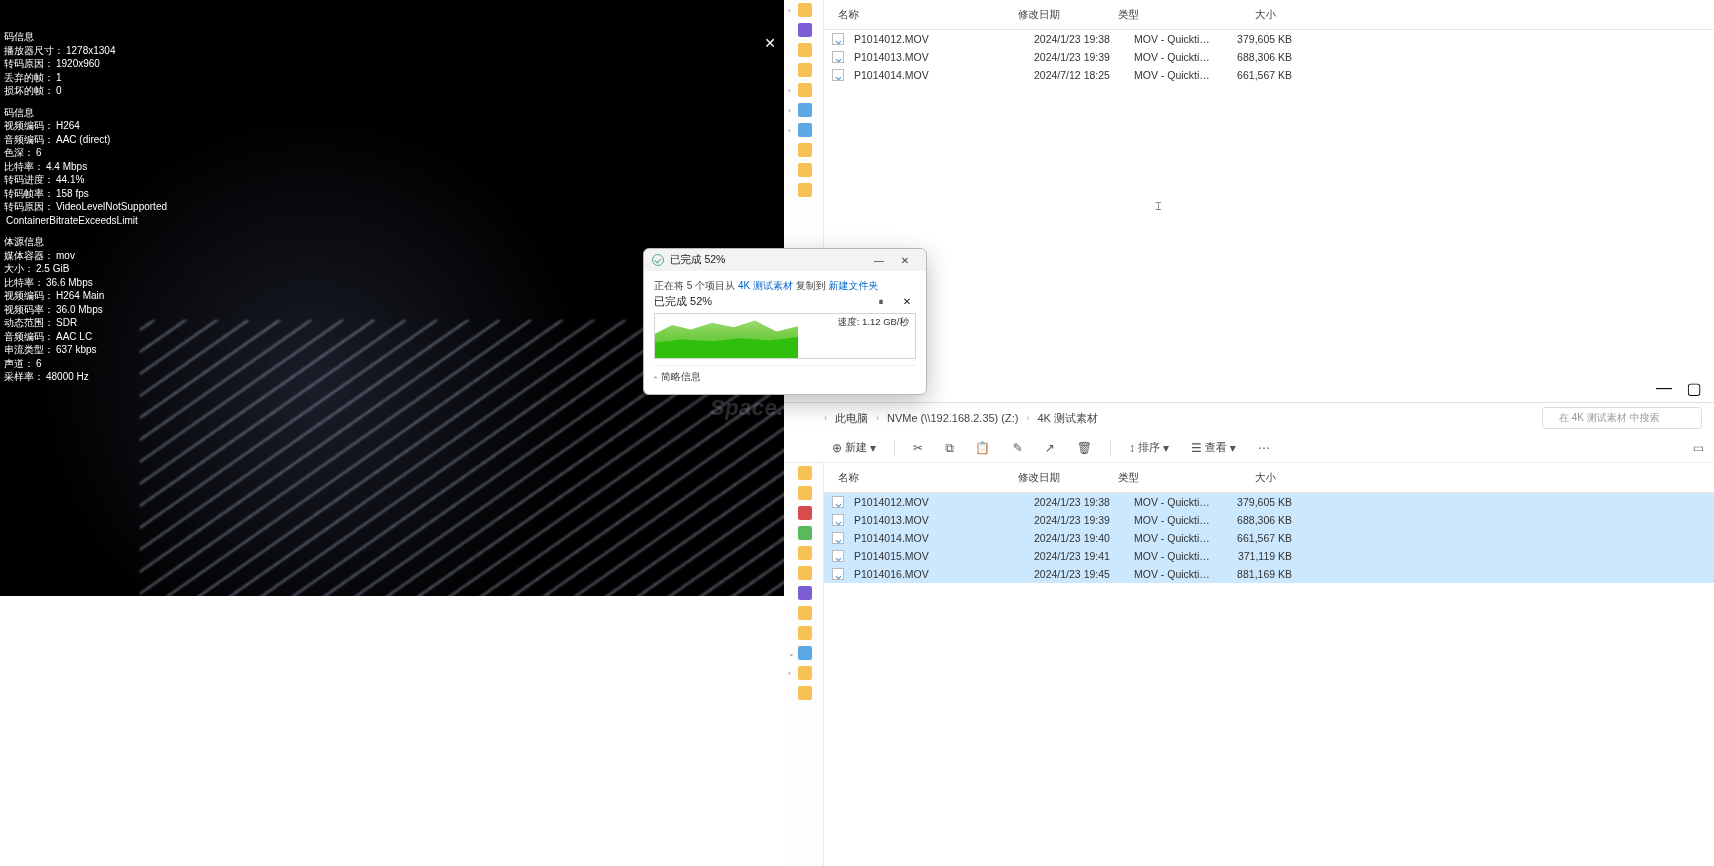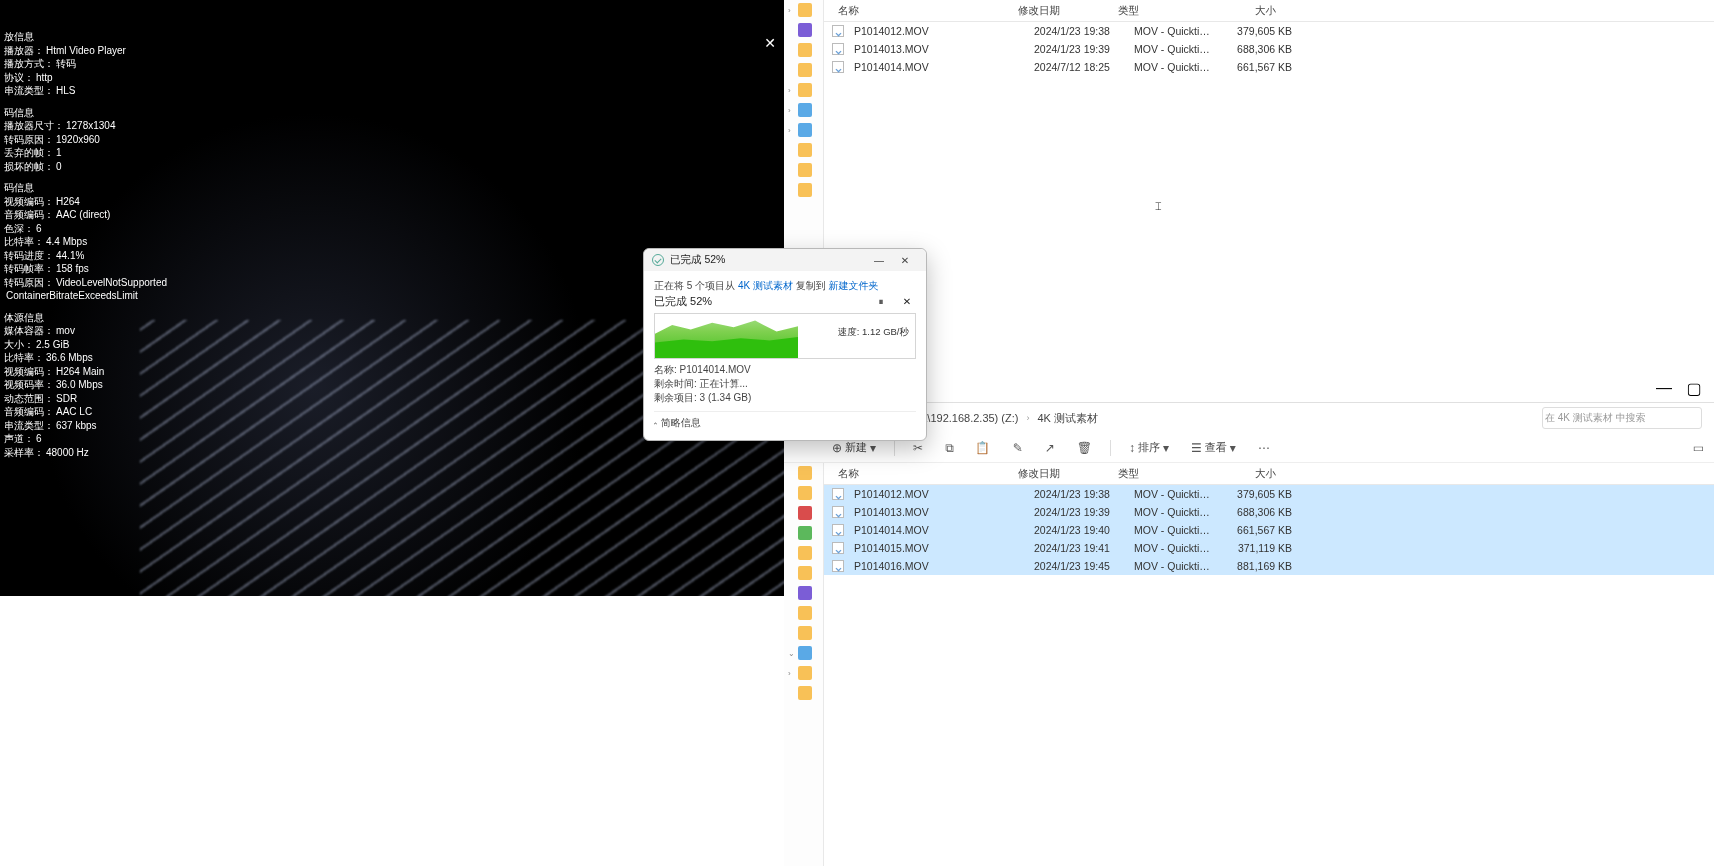--- a/index.html
+++ b/index.html
@@ -28,21 +28,21 @@
   .nav-strip .nav-item { display: flex; align-items: center; height: 20px; padding-left: 4px; font-size: 9px; color: #555; cursor: pointer; }
   .nav-strip .nav-item .chev { width: 8px; color: #888; font-size: 8px; }
   .nav-strip .nav-item .ic { width: 14px; height: 14px; border-radius: 2px; margin-left: 2px; }
   .ic-folder { background: #f8c157; }
   .ic-blue { background: #5aa9e6; }
   .ic-purple { background: #7b5dd6; }
   .ic-red { background: #d94c4c; }
   .ic-green { background: #5cb85c; }
 
   .file-area { position: absolute; left: 40px; top: 0; right: 0; bottom: 0; }
-  .file-header { display: flex; height: 22px; align-items: center; font-size: 10.5px; color: #444; border-bottom: 1px solid #e8e8e8; padding-left: 8px; }
+  .file-header { display: flex; height: 30px; align-items: center; font-size: 10.5px; color: #444; border-bottom: 1px solid #e8e8e8; padding-left: 8px; }
   .file-header .col { padding: 0 6px; }
   .col-name { width: 180px; }
   .col-date { width: 100px; }
   .col-type { width: 90px; }
   .col-size { width: 80px; text-align: right; }
 
   .file-row { display: flex; height: 18px; align-items: center; font-size: 10.5px; color: #333; padding-left: 8px; }
   .file-row.selected { background: #cce8ff; }
   .file-row .ficon { width: 12px; height: 12px; margin-right: 4px; background: #fff; border: 1px solid #bbb; position: relative; }
   .file-row .ficon::after { content: ""; position: absolute; left: 2px; top: 4px; width: 5px; height: 5px; border-left: 2px solid #6aa0d8; border-bottom: 2px solid #6aa0d8; transform: rotate(-45deg) scale(0.6);}
@@ -52,63 +52,56 @@
 
   
   .tabbar { height: 28px; display: flex; align-items: center; border-bottom: 1px solid #e0e0e0; padding-left: 40px; }
   .tabbar .tab { padding: 0 14px; font-size: 11px; color: #333; height: 100%; display: flex; align-items: center; gap: 6px; }
   .tabbar .tab .tx { font-size: 9px; color: #888; cursor: pointer; }
   .tabbar .plus { font-size: 13px; color: #666; padding: 0 10px; cursor: pointer; }
   
   .addrbar { height: 30px; display: flex; align-items: center; font-size: 11px; color: #444; padding-left: 40px; gap: 4px; }
   .addrbar .crumb { padding: 0 4px; cursor: pointer; }
   .addrbar .sep { color: #999; font-size: 9px; }
-  .addrbar .search { margin-left: auto; margin-right: 12px; width: 160px; height: 22px; border: 1px solid #ddd; border-radius: 3px; font-size: 10px; color: #999; padding: 0 2px; display: flex; align-items: center; }
+  .addrbar .search { margin-left: auto; margin-right: 12px; width: 160px; height: 22px; border: 1px solid #ddd; border-radius: 3px; font-size: 10px; color: #999; padding: 0 16px; display: flex; align-items: center; }
   
   .toolbar { height: 30px; display: flex; align-items: center; gap: 6px; padding-left: 40px; font-size: 11px; color: #444; border-bottom: 1px solid #eee;}
   .toolbar .tbtn { padding: 3px 8px; cursor: pointer; display: flex; align-items: center; gap: 3px; border-radius: 3px; }
   .toolbar .tico { font-size: 12px; color: #555; }
   .toolbar .divider { width: 1px; height: 16px; background: #ddd; margin: 0 4px; }
 
   
   .dialog { position: absolute; left: 643px; top: 248px; width: 284px; background: #fff; border: 1px solid #b8b8b8; border-radius: 6px; box-shadow: 0 8px 24px rgba(0,0,0,0.25); font-size: 11px; color: #222; z-index: 20; }
   .dialog .titlebar { height: 22px; display: flex; align-items: center; padding: 0 8px; background: #f3f3f3; border-radius: 6px 6px 0 0; }
   .dialog .titlebar .ticon { width: 12px; height: 12px; border: 1.5px solid #5a9; border-radius: 50%; margin-right: 6px; position: relative; }
   .dialog .titlebar .ticon::after{content:"";position:absolute;left:1.5px;top:3px;width:5px;height:3px;border-left:1.5px solid #5a9;border-bottom:1.5px solid #5a9;transform:rotate(-45deg);}
   .dialog .titlebar .ttl { flex: 1; font-size: 10.5px; }
   .dialog .titlebar .wbtn { width: 26px; text-align: center; font-size: 10px; color: #444; cursor: pointer; }
   .dialog .body { padding: 8px 10px 10px; }
   .dialog .srcdst { font-size: 10px; color: #444; margin-bottom: 1px; }
   .dialog .srcdst a { color: #0066cc; text-decoration: none; }
   .dialog .progress-row { display: flex; align-items: center; gap: 8px; margin-bottom: 4px; }
   .dialog .progress-row .ptxt { flex: 1; font-size: 11px; }
   .dialog .progress-row .pbtn { width: 18px; text-align: center; font-size: 10px; cursor: pointer; }
   .dialog .chart { position: relative; height: 46px; border: 1px solid #d5d5d5; margin-bottom: 4px; }
-  .dialog .chart .speed { position: absolute; right: 4px; top: 12px; font-size: 9.5px; color: #333; background: rgba(255,255,255,0.8); padding: 0 2px; }
+  .dialog .chart .speed { position: absolute; right: 4px; top: 2px; font-size: 9.5px; color: #333; background: rgba(255,255,255,0.8); padding: 0 2px; }
   .dialog .chart .area { position: absolute; left: 0; top: 0; width: 55%; height: 100%; background: linear-gradient(to bottom, #a7e08b 0%, #7fd04f 40%, #3fbf1d 100%); clip-path: polygon(0 45%, 12% 25%, 25% 35%, 40% 20%, 55% 30%, 70% 15%, 85% 40%, 100% 28%, 100% 100%, 0 100%); }
   .dialog .chart .area2 { position: absolute; left: 0; top: 0; width: 55%; height: 100%; background: #2fbf0d; clip-path: polygon(0 100%, 0 65%, 20% 58%, 40% 62%, 60% 55%, 80% 60%, 100% 52%, 100% 100%); }
   .dialog .details { font-size: 10px; color: #444; line-height: 1.4; }
   .dialog .details .dl { }
   .dialog .collapse { margin-top: 6px; font-size: 10px; color: #444; cursor: pointer; border-top: 1px solid #eee; padding-top: 4px; }
   .dialog .collapse .arr { display: inline-block; transform: rotate(90deg); margin-right: 4px; font-size: 8px; }
 </style>
 </head>
 <body>
 
 <div class="video-panel">
   <div class="video-bg"></div>
   <span class="video-close">✕</span>
   <div class="video-info">
-    <div class="section">
-      <div class="row">放信息</div>
-      <div class="row"><span class="label">播放器：</span><span class="value">Html Video Player</span></div>
-      <div class="row"><span class="label">播放方式：</span><span class="value">转码</span></div>
-      <div class="row"><span class="label">协议：</span><span class="value">http</span></div>
-      <div class="row"><span class="label">串流类型：</span><span class="value">HLS</span></div>
-    </div>
     <div class="section">
       <div class="row">码信息</div>
       <div class="row"><span class="label">播放器尺寸：</span><span class="value">1278x1304</span></div>
       <div class="row"><span class="label">转码原因：</span><span class="value">1920x960</span></div>
       <div class="row"><span class="label">丢弃的帧：</span><span class="value">1</span></div>
       <div class="row"><span class="label">损坏的帧：</span><span class="value">0</span></div>
     </div>
     <div class="section">
       <div class="row">码信息</div>
       <div class="row"><span class="label">视频编码：</span><span class="value">H264</span></div>
@@ -391,20 +384,15 @@
     <div class="progress-row">
       <span class="ptxt">已完成 52%</span>
       <span class="pbtn">⏸</span>
       <span class="pbtn">✕</span>
     </div>
     <div class="chart">
       <div class="area"></div>
       <div class="area2"></div>
       <span class="speed">速度: 1.12 GB/秒</span>
     </div>
-    <div class="details">
-      <div class="dl"><span>名称: </span><span>P1014014.MOV</span></div>
-      <div class="dl"><span>剩余时间: </span><span>正在计算...</span></div>
-      <div class="dl"><span>剩余项目: </span><span>3 (1.34 GB)</span></div>
-    </div>
     <div class="collapse"><span class="arr">‹</span><span>简略信息</span></div>
   </div>
 </div>
 
 </body></html>

